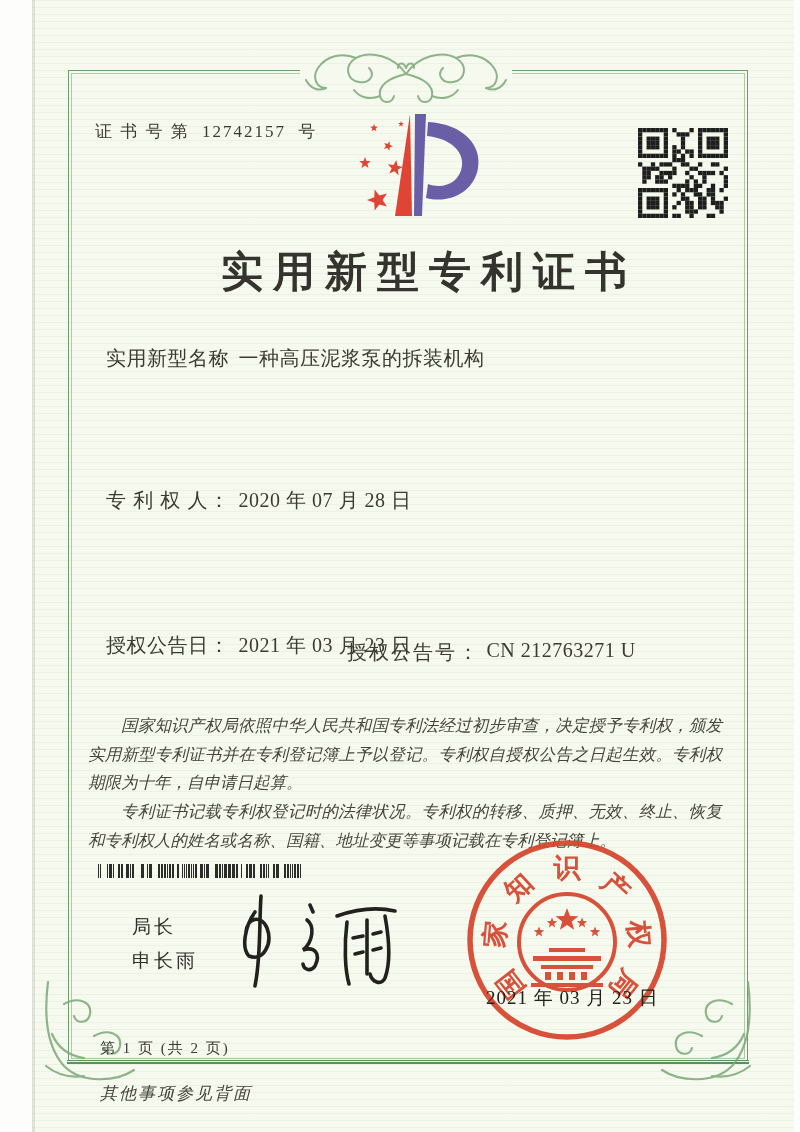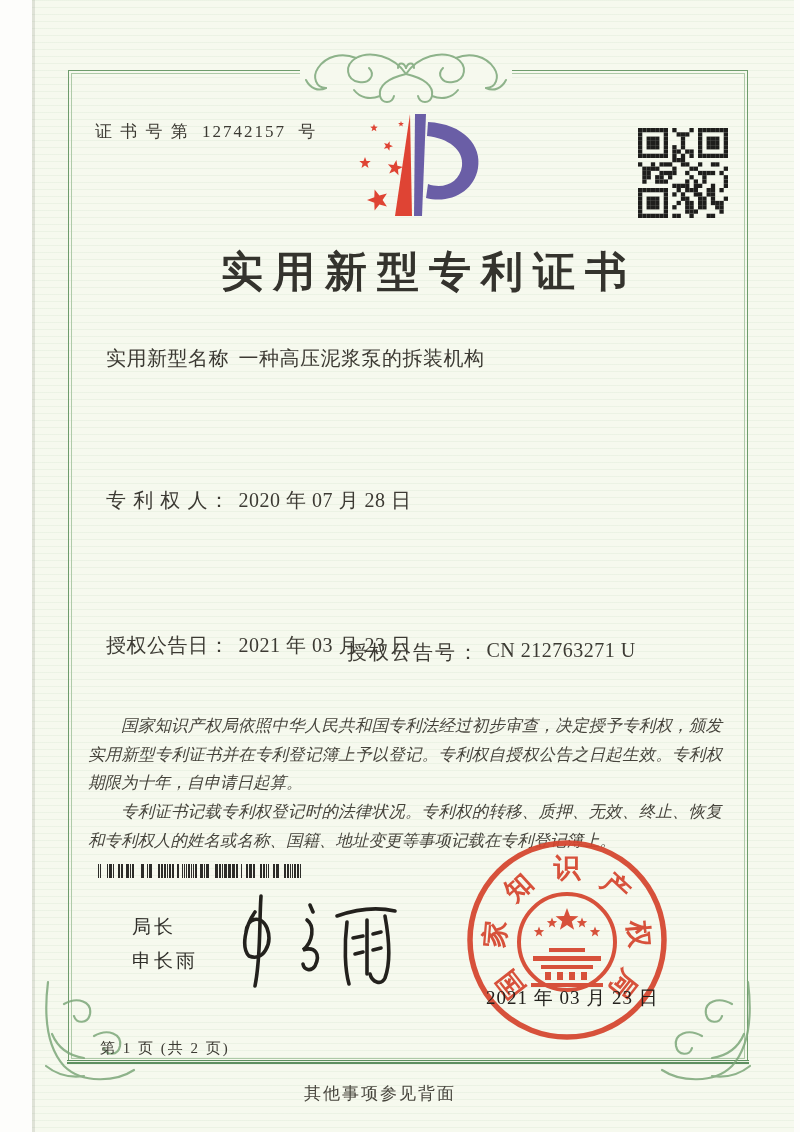--- a/index.html
+++ b/index.html
@@ -69,22 +69,22 @@
     font-family:"Liberation Serif","DejaVu Serif",serif;}
   .seal-date{
     position:absolute;left:486px;top:985px;font-size:19px;color:#23211d;
     letter-spacing:1px;white-space:nowrap;z-index:5;
   }
   .page-num{
     position:absolute;left:100px;top:1039px;width:560px;text-align:left;
     font-size:15px;color:var(--text);letter-spacing:2px;
   }
   .back-note{
-    position:absolute;left:100px;top:1082px;width:560px;text-align:center;
-    font-size:17px;color:#46443c;letter-spacing:2px;
+    position:absolute;left:100px;top:1082px;width:560px;text-align:left;
+    font-size:17px;color:#46443c;font-style:italic;letter-spacing:2px;
   }
   .ornament-top{position:absolute;left:286px;top:44px;color:#7da77a;}
   .ornament-corner{position:absolute;top:976px;color:#7da77a;}
   .ornament-corner.left{left:36px;}
   .ornament-corner.right{left:648px;transform:scaleX(-1);}
   .logo{position:absolute;left:338px;top:108px;}
   .qr{position:absolute;left:638px;top:128px;color:#1e1e1c;}
 </style>
 </head>
 <body>

